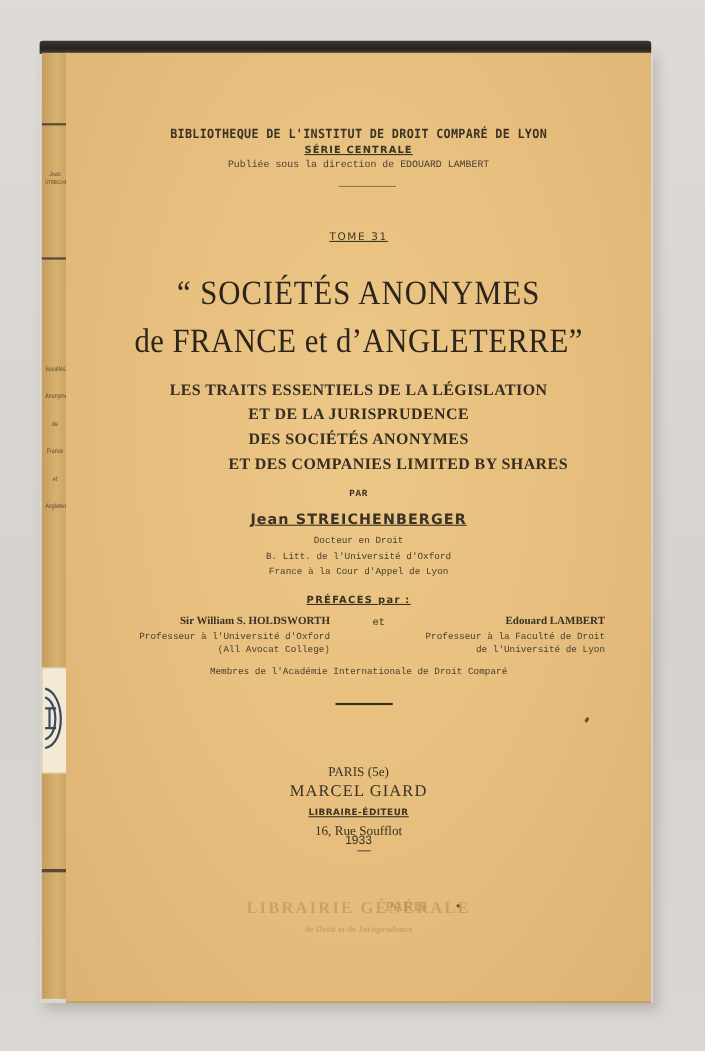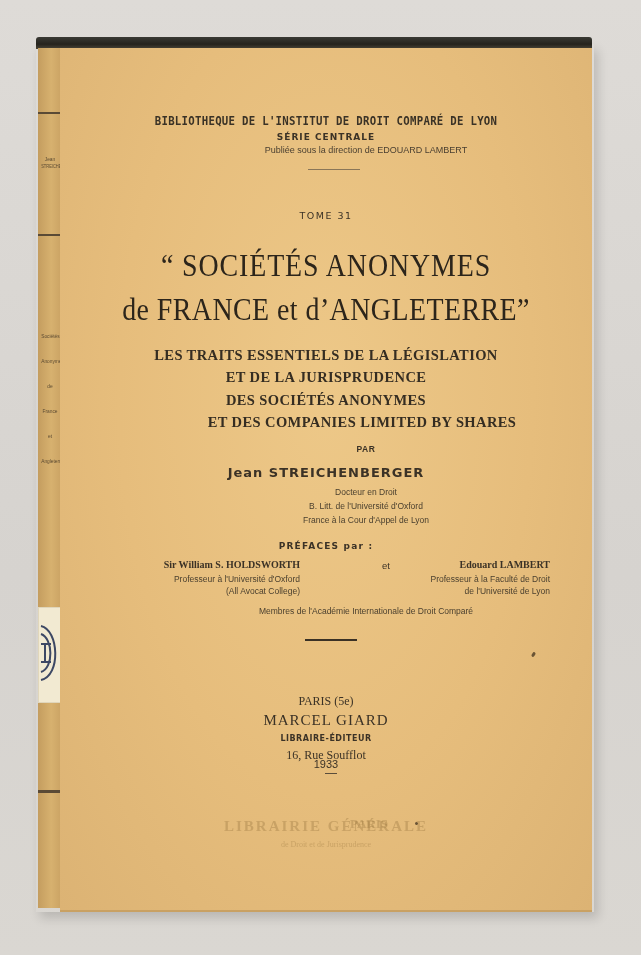--- a/index.html
+++ b/index.html
@@ -49,22 +49,22 @@
     .library-stamp {
       position: absolute; left: 0px; top: 8px; width: 22px; height: 74px;
     }
     .library-year {
       position: absolute; left: 22px; top: 46px; width: 60px; height: 20px;
       transform: rotate(-90deg); transform-origin: 0 0;
       font-family: "DejaVu Sans", sans-serif; font-size: 15px; font-weight: bold;
       color: #2f3b55; letter-spacing: 1px; top: 76px; left: 26px;
     }
     .center { position: absolute; left: 60px; width: 532px; text-align: center; color: #3b3226; }
-    .sans { font-family: "DejaVu Sans", sans-serif; }
-    .serif { font-family: Liberation Sans, sans-serif; padding-left: 40px; }
+    .sans { font-family: "DejaVu Sans", sans-serif; text-decoration: underline; }
+    .serif { font-family: Liberation Mono, monospace; }
     .lib-title {
       top: 114px; font-size: 11.5px; letter-spacing: 0.3px;
       font-family: "DejaVu Sans Mono", monospace; font-weight: bold; color: #3a3226;
       transform: scaleX(0.93);
     }
     .serie { top: 132px; font-size: 9px; font-weight: bold; letter-spacing: 1px; }
     .publiee { top: 145px; font-size: 9px; color: #4a3f30; }
     .rule { position: absolute; height: 1px; background: #4e4334; }
     .tome { top: 210px; font-size: 9.5px; letter-spacing: 1.5px; }
     .main-title-1 {
@@ -179,17 +179,17 @@
 <div class="rule" style="left:305px; top:639px; width:52px; height:2px; background:#3a3125;"></div>
 
 <div class="center paris">PARIS (5e)</div>
 <div class="center publisher">MARCEL GIARD</div>
 <div class="center sans libraire">LIBRAIRE-ÉDITEUR</div>
 <div class="center address">16, Rue Soufflot</div>
 <div class="rule" style="left:325px; top:773px; width:12px; background:#5a4d3b;"></div>
 <div class="center year">1933</div>
 
 <div class="center faded-stamp" style="top:818px; font-size:15px; letter-spacing:2px;">LIBRAIRIE GÉNÉRALE</div>
-<div class="center faded-stamp" style="top:840px; font-size:8px; font-weight:normal;">de Droit et de Jurisprudence</div>
+<div class="center faded-stamp" style="top:840px; font-size:8px; font-weight:bold;">de Droit et de Jurisprudence</div>
 <div class="faded-stamp" style="position:absolute; left:350px; top:816px; font-size:13px;">PARIS</div>
 
 <div class="speck" style="left:532px; top:652px;"></div>
 <div class="speck" style="left:415px; top:822px; width:3px; height:3px;"></div>
 
 </body></html>

